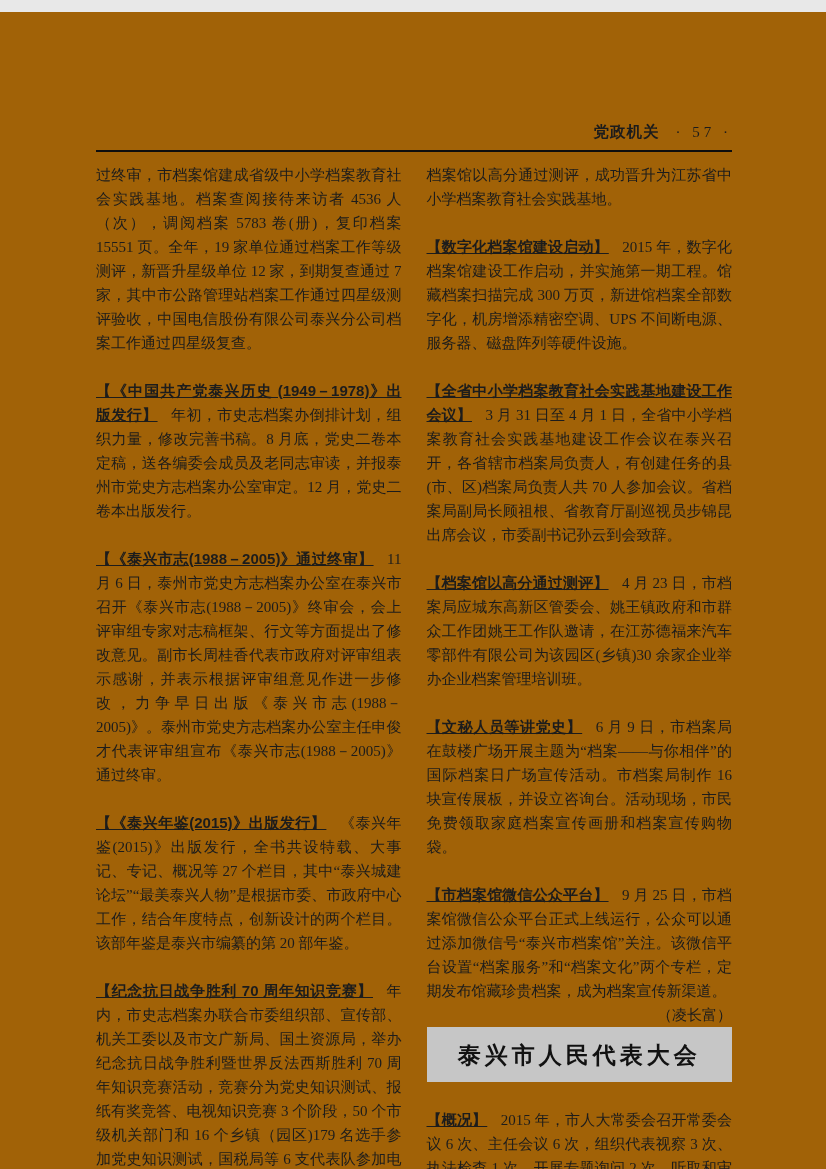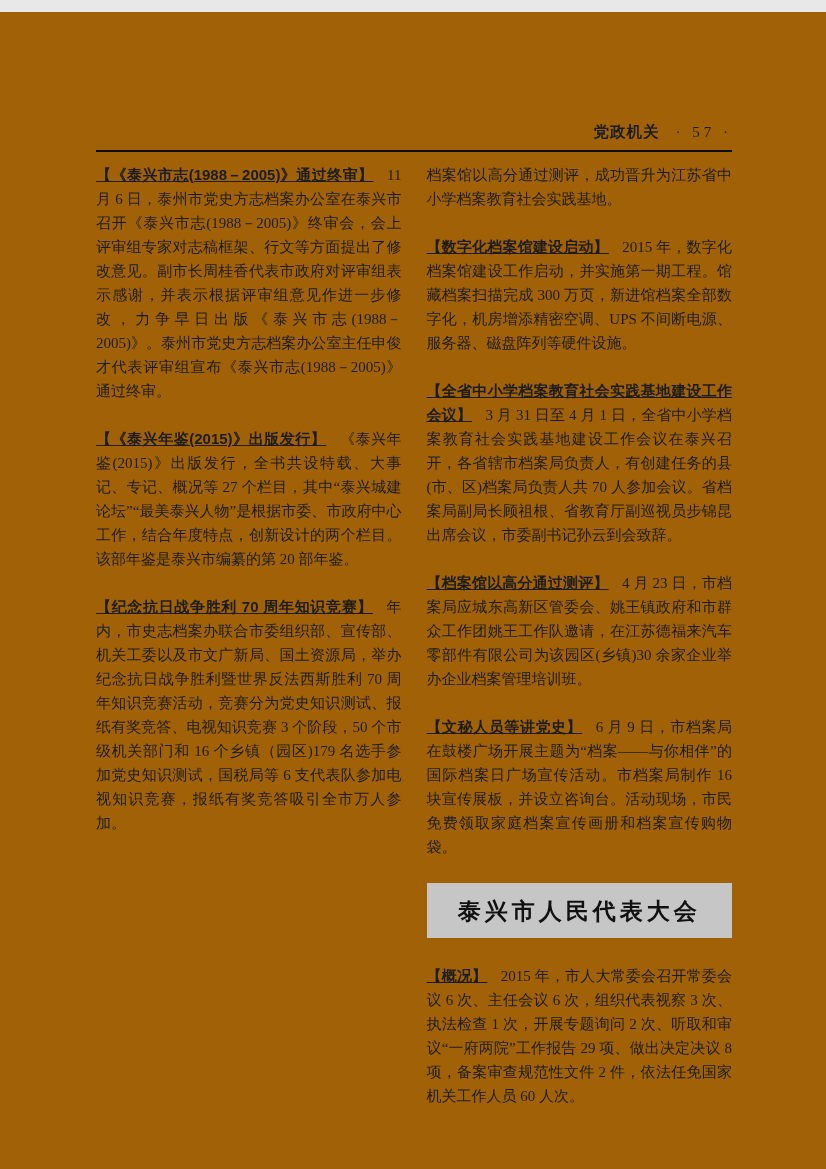--- a/index.html
+++ b/index.html
@@ -72,21 +72,23 @@
 <div class="page">
   <div class="content">
 
     <div class="hdr">
       <span class="hdr-section">党政机关</span><span class="hdr-page">· 57 ·</span>
     </div>
 
     <div class="columns">
 
       <div class="col">
+        <p>过终审，市档案馆建成省级中小学档案教育社会实践基地。档案查阅接待来访者 4536 人（次），调阅档案 5783 卷(册)，复印档案 15551 页。全年，19 家单位通过档案工作等级测评，新晋升星级单位 12 家，到期复查通过 7 家，其中市公路管理站档案工作通过四星级测评验收，中国电信股份有限公司泰兴分公司档案工作通过四星级复查。</p>
 
+        <p><span class="h">【《中国共产党泰兴历史 (1949－1978)》出版发行】</span><span>年初，市史志档案办倒排计划，组织力量，修改完善书稿。8 月底，党史二卷本定稿，送各编委会成员及老同志审读，并报泰州市党史方志档案办公室审定。12 月，党史二卷本出版发行。</span></p>
 
         <p><span class="h">【《泰兴市志(1988－2005)》通过终审】</span><span>11 月 6 日，泰州市党史方志档案办公室在泰兴市召开《泰兴市志(1988－2005)》终审会，会上评审组专家对志稿框架、行文等方面提出了修改意见。副市长周桂香代表市政府对评审组表示感谢，并表示根据评审组意见作进一步修改，力争早日出版《泰兴市志(1988－2005)》。泰州市党史方志档案办公室主任申俊才代表评审组宣布《泰兴市志(1988－2005)》通过终审。</span></p>
 
         <p><span class="h">【《泰兴年鉴(2015)》出版发行】</span><span>《泰兴年鉴(2015)》出版发行，全书共设特载、大事记、专记、概况等 27 个栏目，其中“泰兴城建论坛”“最美泰兴人物”是根据市委、市政府中心工作，结合年度特点，创新设计的两个栏目。该部年鉴是泰兴市编纂的第 20 部年鉴。</span></p>
 
 
         <p><span class="h">【纪念抗日战争胜利 70 周年知识竞赛】</span><span>年内，市史志档案办联合市委组织部、宣传部、机关工委以及市文广新局、国土资源局，举办纪念抗日战争胜利暨世界反法西斯胜利 70 周年知识竞赛活动，竞赛分为党史知识测试、报纸有奖竞答、电视知识竞赛 3 个阶段，50 个市级机关部门和 16 个乡镇（园区)179 名选手参加党史知识测试，国税局等 6 支代表队参加电视知识竞赛，报纸有奖竞答吸引全市万人参加。</span></p>
 
       </div>
 
@@ -94,20 +96,21 @@
         <p>档案馆以高分通过测评，成功晋升为江苏省中小学档案教育社会实践基地。</p>
 
         <p><span class="h">【数字化档案馆建设启动】</span><span>2015 年，数字化档案馆建设工作启动，并实施第一期工程。馆藏档案扫描完成 300 万页，新进馆档案全部数字化，机房增添精密空调、UPS 不间断电源、服务器、磁盘阵列等硬件设施。</span></p>
 
         <p><span class="h">【全省中小学档案教育社会实践基地建设工作会议】</span><span>3 月 31 日至 4 月 1 日，全省中小学档案教育社会实践基地建设工作会议在泰兴召开，各省辖市档案局负责人，有创建任务的县(市、区)档案局负责人共 70 人参加会议。省档案局副局长顾祖根、省教育厅副巡视员步锦昆出席会议，市委副书记孙云到会致辞。</span></p>
 
         <p><span class="h">【档案馆以高分通过测评】</span><span>4 月 23 日，市档案局应城东高新区管委会、姚王镇政府和市群众工作团姚王工作队邀请，在江苏德福来汽车零部件有限公司为该园区(乡镇)30 余家企业举办企业档案管理培训班。</span></p>
 
         <p><span class="h">【文秘人员等讲党史】</span><span>6 月 9 日，市档案局在鼓楼广场开展主题为“档案——与你相伴”的国际档案日广场宣传活动。市档案局制作 16 块宣传展板，并设立咨询台。活动现场，市民免费领取家庭档案宣传画册和档案宣传购物袋。</span></p>
 
+        <p><span class="h">【市档案馆微信公众平台】</span><span>9 月 25 日，市档案馆微信公众平台正式上线运行，公众可以通过添加微信号“泰兴市档案馆”关注。该微信平台设置“档案服务”和“档案文化”两个专栏，定期发布馆藏珍贵档案，成为档案宣传新渠道。</span><span class="author">（凌长富）</span></p>
 
         <p class="banner">泰兴市人民代表大会</p>
 
         <p><span class="h">【概况】</span><span>2015 年，市人大常委会召开常委会议 6 次、主任会议 6 次，组织代表视察 3 次、执法检查 1 次，开展专题询问 2 次、听取和审议“一府两院”工作报告 29 项、做出决定决议 8 项，备案审查规范性文件 2 件，依法任免国家机关工作人员 60 人次。</span></p>
 
       </div>
 
     </div>
   </div>
 </div>

